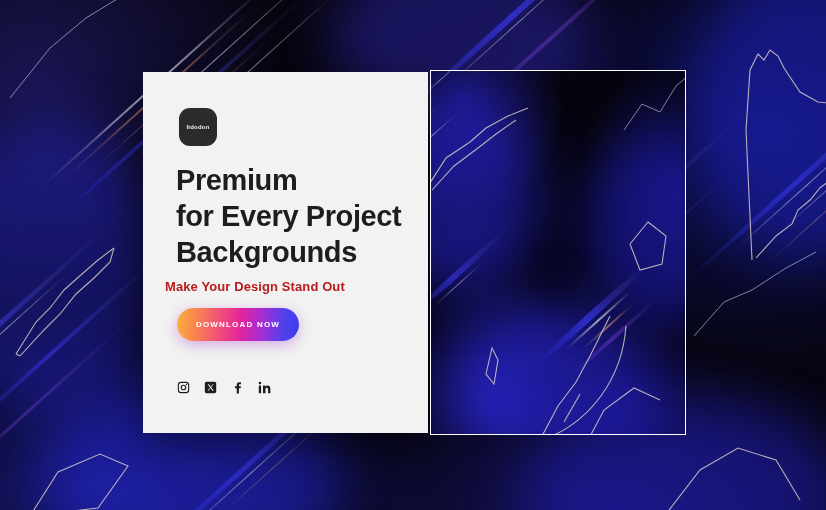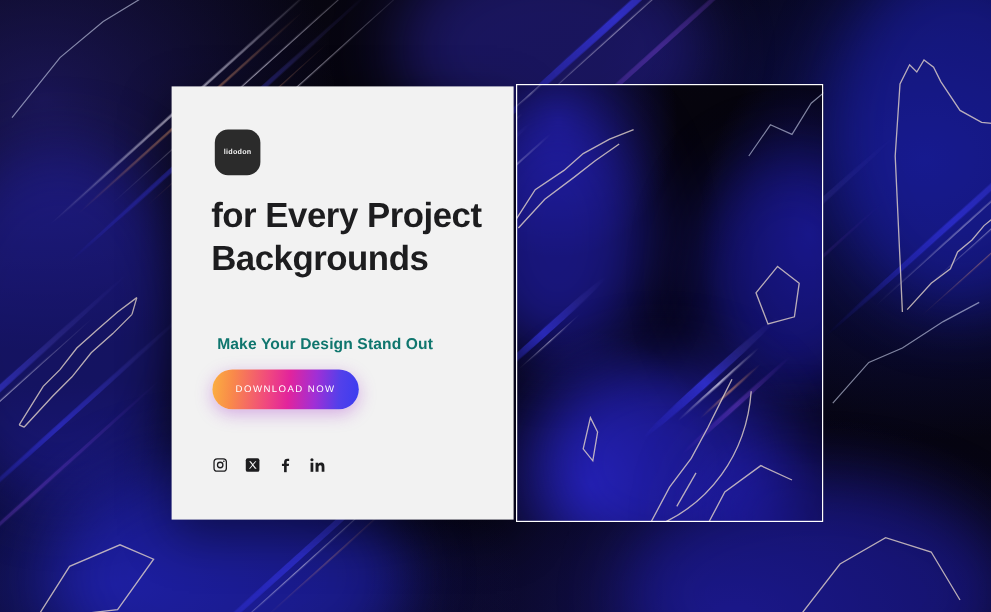--- a/index.html
+++ b/index.html
@@ -54,31 +54,31 @@
     font-family:"Liberation Sans", sans-serif;
   }
   .headline{
     position:absolute;left:33px;top:90px;width:240px;
     font-size:29px;line-height:36px;font-weight:700;color:#1d1d1f;
     letter-spacing:-.4px;
     font-family:"Liberation Sans", sans-serif;
   }
   .headline span{display:block;}
   .subhead{
-    position:absolute;left:38px;top:207px;
-    font-size:13px;font-weight:700;color:#0f766e;letter-spacing:.1px;
+    position:absolute;left:22px;top:207px;
+    font-size:13px;font-weight:700;color:#b91c1c;letter-spacing:.1px;
   }
   .cta{
     position:absolute;left:34px;top:236px;width:122px;height:33px;border-radius:17px;
     background:linear-gradient(95deg,#fbb040 0%,#f98a4a 14%,#f0487f 38%,#e2249c 52%,#a02fd6 70%,#5340ea 86%,#3a3df0 100%);
     display:flex;align-items:center;justify-content:center;cursor:pointer;
     box-shadow:0 4px 14px rgba(160,40,200,.35);
     border:none;
   }
-  .cta-label{color:#ffffff;font-size:8px;font-weight:400;letter-spacing:1.2px;}
+  .cta-label{color:#ffffff;font-size:8px;font-weight:700;letter-spacing:1.2px;}
 
   .socials{position:absolute;left:34px;top:309px;display:flex;align-items:center;gap:14px;}
   .socials a{display:flex;align-items:center;justify-content:center;color:#1d1d1f;cursor:pointer;}
   .socials svg{display:block;}
 
   
   .panel{position:absolute;left:430px;top:70px;width:256px;height:365px;}
   .panel-frame{position:absolute;inset:0;border:1.5px solid #ffffff;box-sizing:border-box;z-index:3;pointer-events:none;}
   .panel-art{position:absolute;inset:0;overflow:hidden;background:#05040c;}
   .panel-art .pbase{
@@ -162,20 +162,21 @@
     </svg>
   </div>
 
   <div class="card">
 
     <div class="logo">
       <span class="logo-text">lidodon</span>
     </div>
 
     <div class="headline">
+      <span>Premium</span>
       <span>for Every Project</span>
       <span>Backgrounds</span>
     </div>
 
     <div class="subhead">Make Your Design Stand Out</div>
 
     <button class="cta">
       <span class="cta-label">DOWNLOAD NOW</span>
     </button>
 

